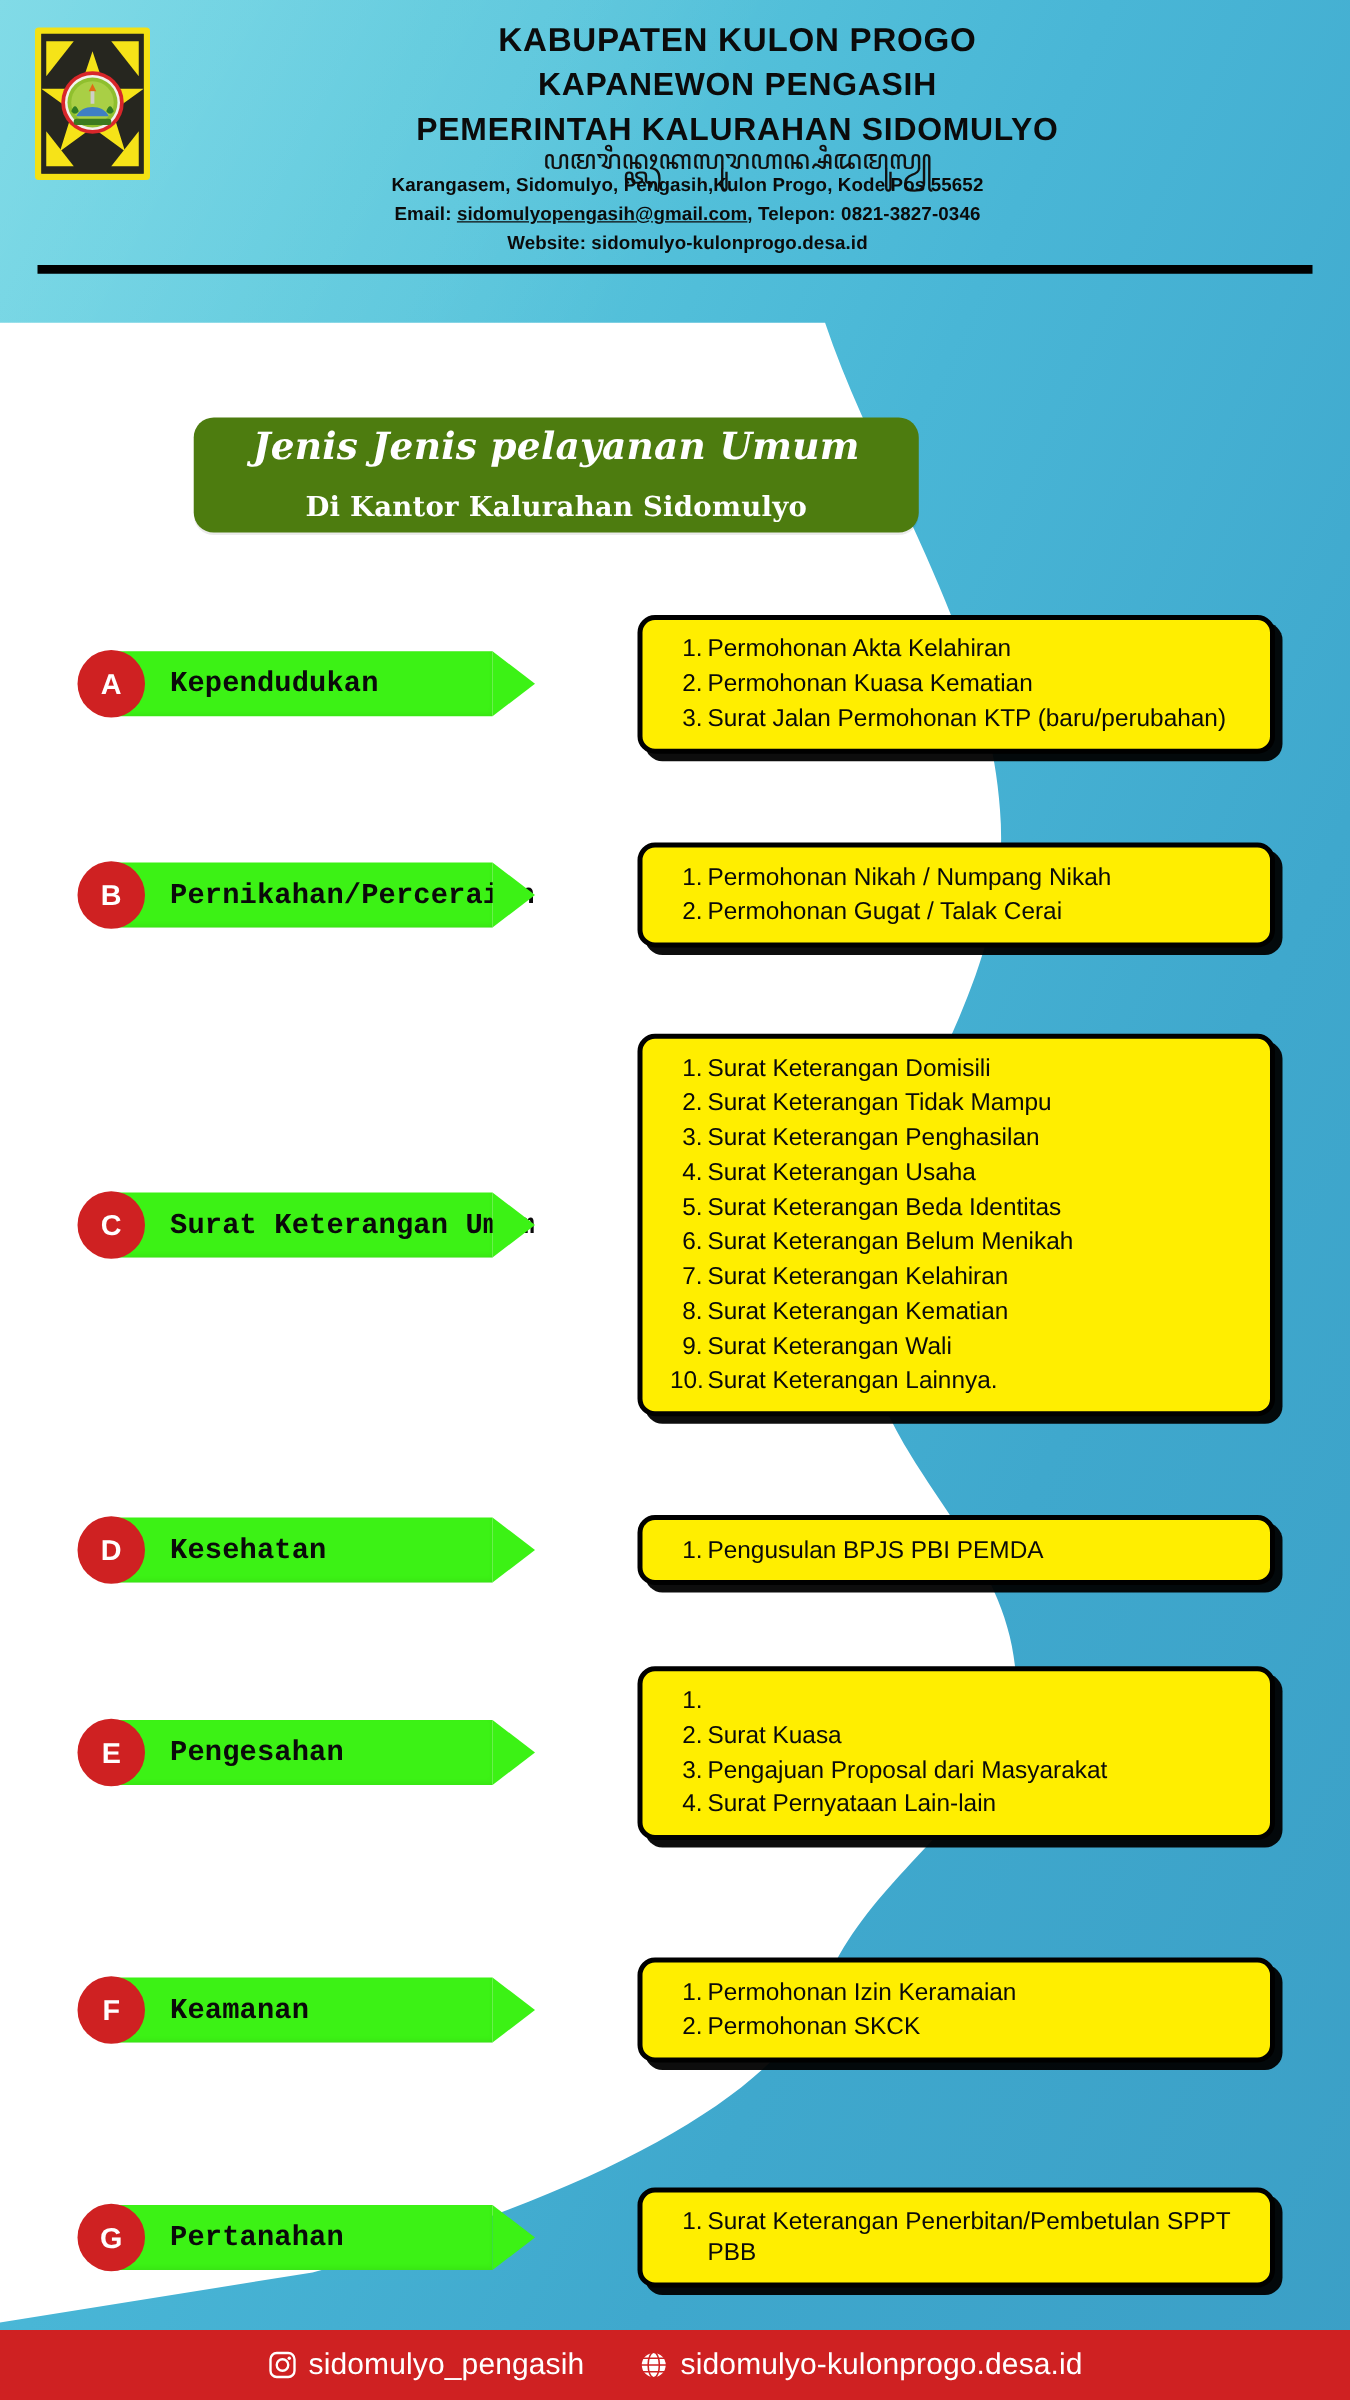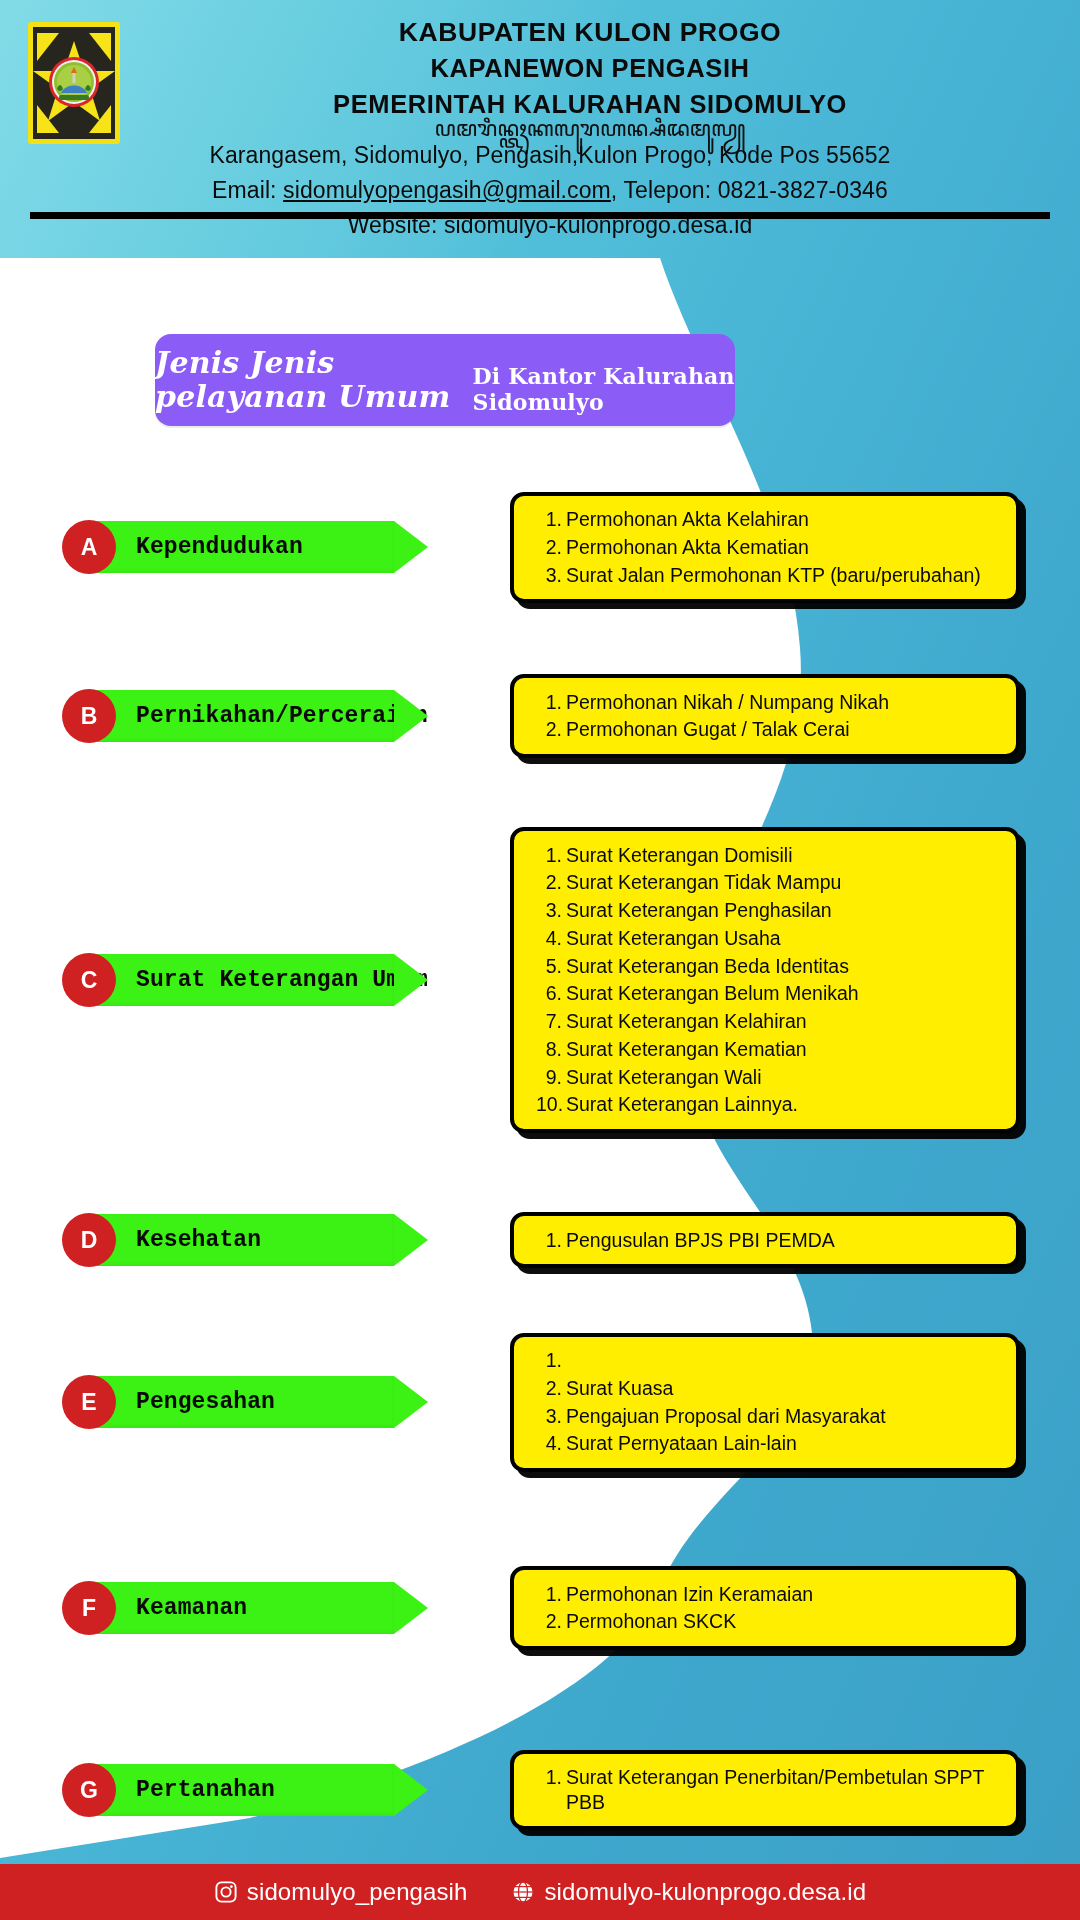--- a/index.html
+++ b/index.html
@@ -94,46 +94,46 @@
   }
 
   .addr-block {
     position:absolute;
     left:60px; top:138px;
     width:980px;
     text-align:center;
   }
   .addr-line {
     font-family:"Liberation Sans", sans-serif;
-    font-weight:normal;
-    font-size:23px;
+    font-weight:bold;
+    font-size:15px;
     color:#0b0b0b;
     line-height:1.52;
     letter-spacing:0.1px;
   }
   .addr-line .u { text-decoration:underline; }
 
   .header-rule {
     position:absolute;
     left:30px; top:212px;
     width:1020px; height:7px;
     background:#000;
     z-index:6;
   }
 
   
   .title-banner {
     position:absolute;
     left:155px; top:334px;
     width:580px; height:92px;
-    background:#8b5cf6;
+    background:#4d7c0f;
     border-radius:16px;
     z-index:6;
     display:flex;
-    flex-direction:row;
+    flex-direction:column;
     align-items:center;
     justify-content:center;
     box-shadow:0 2px 0 rgba(0,0,0,0.08);
   }
   .title-main {
     font-family:"DejaVu Serif", serif;
     font-weight:bold;
     font-style:italic;
     font-size:30px;
     color:#ffffff;
@@ -342,21 +342,21 @@
             <div class="cat-arrow-head"></div>
           </div>
         </div>
         <div class="items-box" style="top: 491.5px;">
           <div class="item">
             <span class="item-num">1.</span>
             <span class="item-text">Permohonan Akta Kelahiran</span>
           </div>
           <div class="item">
             <span class="item-num">2.</span>
-            <span class="item-text">Permohonan Akta Kematian</span>
+            <span class="item-text">Permohonan Kuasa Kematian</span>
           </div>
           <div class="item">
             <span class="item-num">3.</span>
             <span class="item-text">Surat Jalan Permohonan KTP (baru/perubahan)</span>
           </div>
         </div>
       </div>
       <div class="row" style="top: 0px;">
         <div class="cat" style="top: 690px;">
           <div class="cat-badge">B</div>

